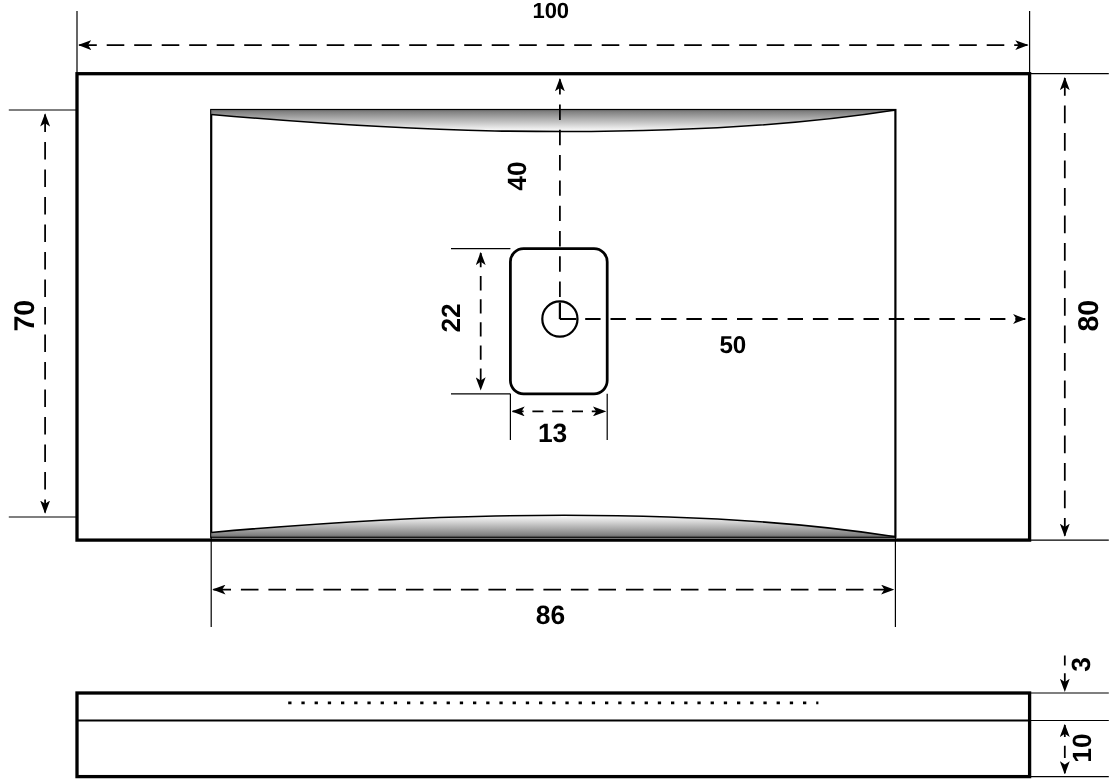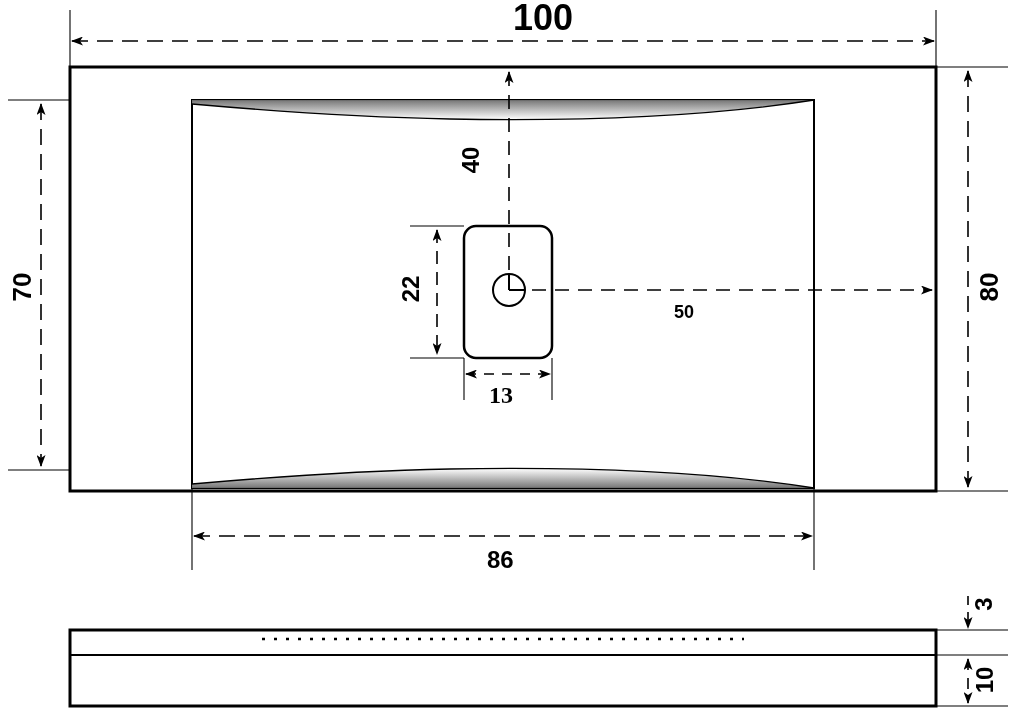--- a/index.html
+++ b/index.html
@@ -111,33 +111,33 @@
 
     <rect x="70" y="630" width="866" height="76" fill="#ffffff" stroke="#000" stroke-width="3"></rect>
     <line x1="70" y1="655" x2="936" y2="655" stroke="#000" stroke-width="2"></line>
     <line x1="262" y1="639" x2="744" y2="639" stroke="#000" stroke-width="2.4" stroke-dasharray="3 9"></line>
 
     <line x1="968" y1="596" x2="968" y2="628" stroke="#000" stroke-width="1.6" stroke-dasharray="9 7" marker-end="url(#arrR)"></line>
 
     <line x1="968" y1="659" x2="968" y2="703" stroke="#000" stroke-width="1.6" stroke-dasharray="11 8" marker-start="url(#arrL)" marker-end="url(#arrR)"></line>
   </svg>
 
-  <div class="dim-label" style="left:484px; top:0px; font-size:36px;margin-left:29px;">100</div>
+  <div class="dim-label" style="left:484px; top:0px; font-size:20px;">100</div>
 
   <div class="dim-label rot90" style="left:-8px; top:274px; width:60px; text-align:center; font-size:26px;">70</div>
 
   <div class="dim-label rot90" style="left:959px; top:274px; width:60px; text-align:center; font-size:26px;">80</div>
 
   <div class="dim-label" style="left:487px; top:548px; font-size:24px;">86</div>
 
   <div class="dim-label rot90" style="left:441px; top:148px; width:60px; text-align:center; font-size:24px;">40</div>
 
-  <div class="dim-label" style="left:674px; top:303px; font-size:18px;">50</div>
+  <div class="dim-label" style="left:654px; top:303px; font-size:22px;">50</div>
 
   <div class="dim-label rot90" style="left:381px; top:277px; width:60px; text-align:center; font-size:24px;">22</div>
 
-  <div class="dim-label" style="left:489px; top:383px; font-size:24px;font-family:Liberation Serif, serif;">13</div>
+  <div class="dim-label" style="left:489px; top:383px; font-size:24px;">13</div>
 
   <div class="dim-label rot90" style="left:964px; top:592px; width:40px; text-align:center; font-size:24px;">3</div>
 
   <div class="dim-label rot90" style="left:955px; top:668px; width:60px; text-align:center; font-size:24px;">10</div>
 
 </div>
 
 </body></html>

